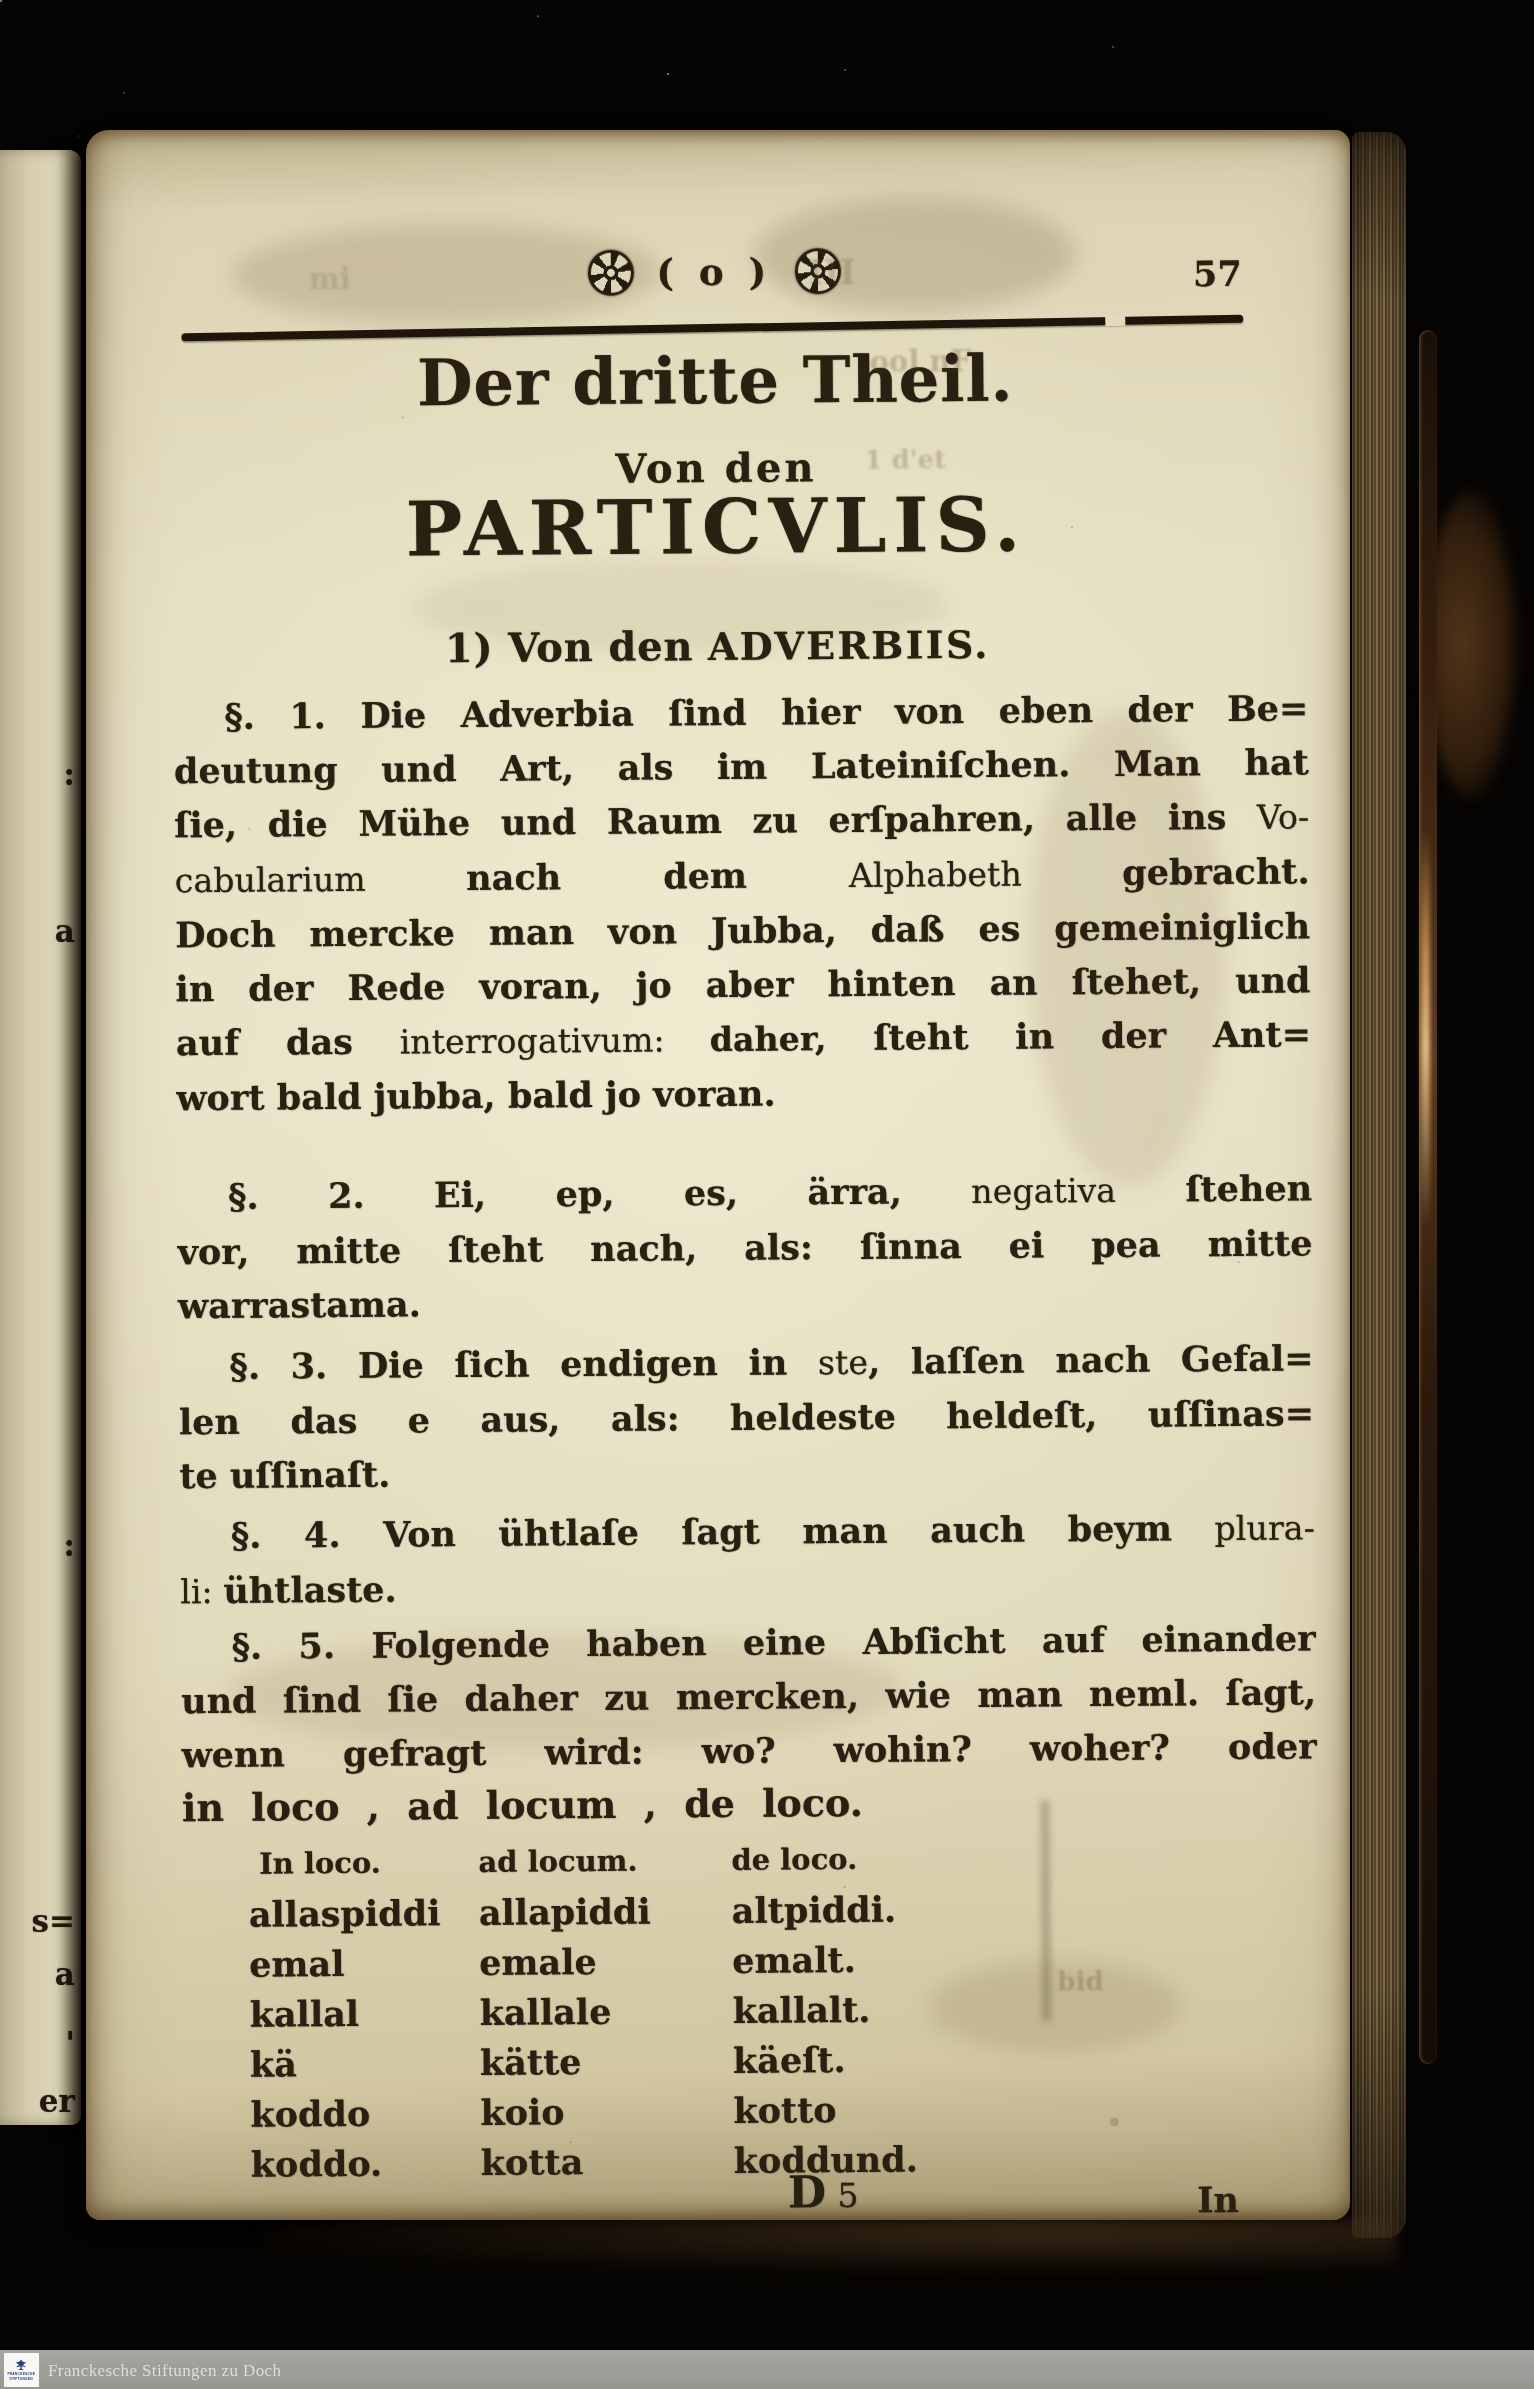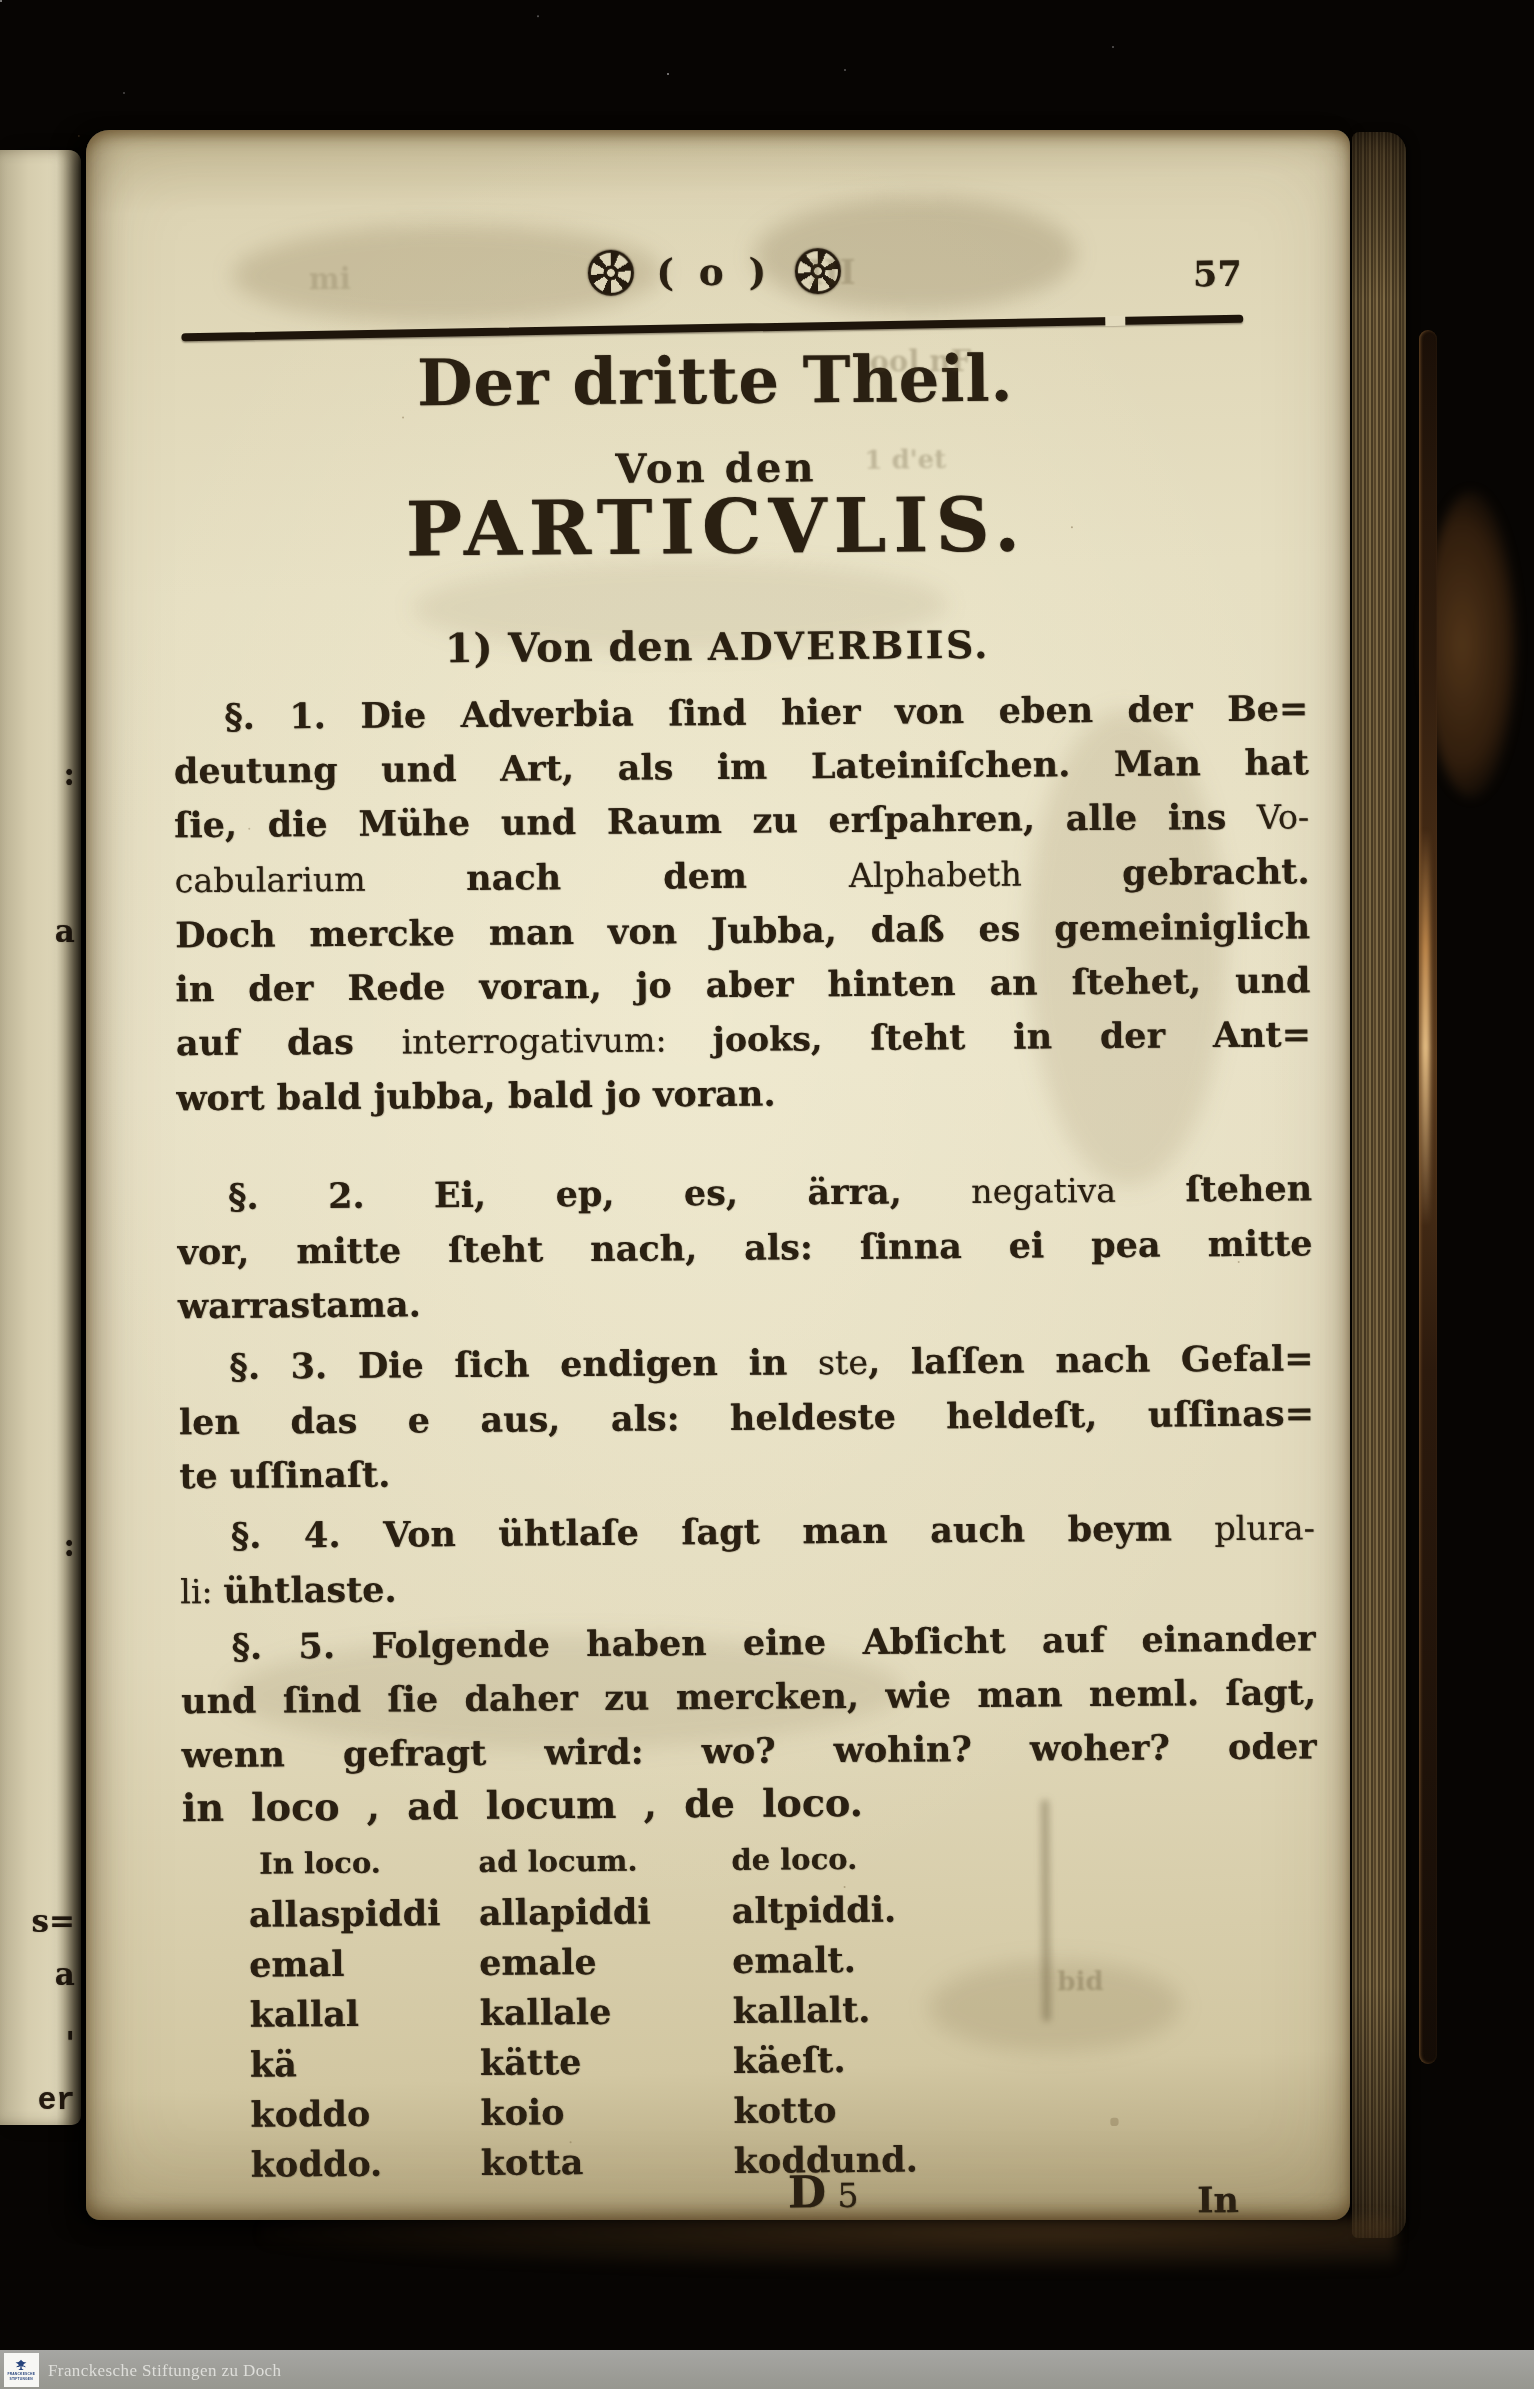--- a/index.html
+++ b/index.html
@@ -145,21 +145,21 @@
 
 <div class="dust"></div>
 
 <div id="left-sliver">
     <span class="frag" style="top: 606px;">:</span>
     <span class="frag" style="top: 763px;">a</span>
     <span class="frag" style="top: 1377px;">:</span>
     <span class="frag" style="top: 1753px;">s=</span>
     <span class="frag" style="top: 1806px;">a</span>
     <span class="frag" style="top: 1875px;">'</span>
-    <span class="frag" style="top: 1933px; font-family: Liberation Mono, monospace;">er</span>
+    <span class="frag" style="top: 1933px;">er</span>
   </div>
 
 <div id="main-page">
   <div id="page-content">
     <div class="stain s1"></div>
     <div class="stain s2"></div>
     <div class="stain s3"></div>
     <div class="stain s4"></div>
     <div class="stain s5"></div>
     <div class="stain s6"></div>
@@ -184,21 +184,21 @@
     </div>
 
     <div id="paragraphs">
         <div class="para inked p1">
           <div class="line indent"><span class="bl">§. 1. Die Adverbia ſind hier von eben der Be=</span></div>
           <div class="line"><span class="bl">deutung und Art, als im Lateiniſchen. Man hat</span></div>
           <div class="line"><span class="bl">ſie, die Mühe und Raum zu erſpahren, alle ins </span><span class="lat">Vo-</span></div>
           <div class="line"><span class="lat">cabularium </span><span class="bl">nach dem </span><span class="lat">Alphabeth </span><span class="bl">gebracht.</span></div>
           <div class="line"><span class="bl">Doch mercke man von Jubba, daß es gemeiniglich</span></div>
           <div class="line"><span class="bl">in der Rede voran, jo aber hinten an ſtehet, und</span></div>
-          <div class="line"><span class="bl">auf das </span><span class="lat">interrogativum: </span><span class="lat lb">jooks,</span><span class="bl"> ſteht in der Ant=</span></div>
+          <div class="line"><span class="bl">auf das </span><span class="lat">interrogativum: </span><span class="lat lb">daher,</span><span class="bl"> ſteht in der Ant=</span></div>
           <div class="line short"><span class="bl">wort bald jubba, bald jo voran.</span></div>
         </div>
         <div class="para inked p2">
           <div class="line indent"><span class="bl">§. 2. Ei, ep, es, ärra, </span><span class="lat">negativa</span><span class="bl"> ſtehen</span></div>
           <div class="line"><span class="bl">vor, mitte ſteht nach, als: ſinna ei pea mitte</span></div>
           <div class="line short"><span class="bl">warrastama.</span></div>
         </div>
         <div class="para inked p3">
           <div class="line indent"><span class="bl">§. 3. Die ſich endigen in </span><span class="lat">ste</span><span class="bl">, laſſen nach Gefal=</span></div>
           <div class="line"><span class="bl">len das e aus, als: heldeste heldeſt, uſſinas=</span></div>

